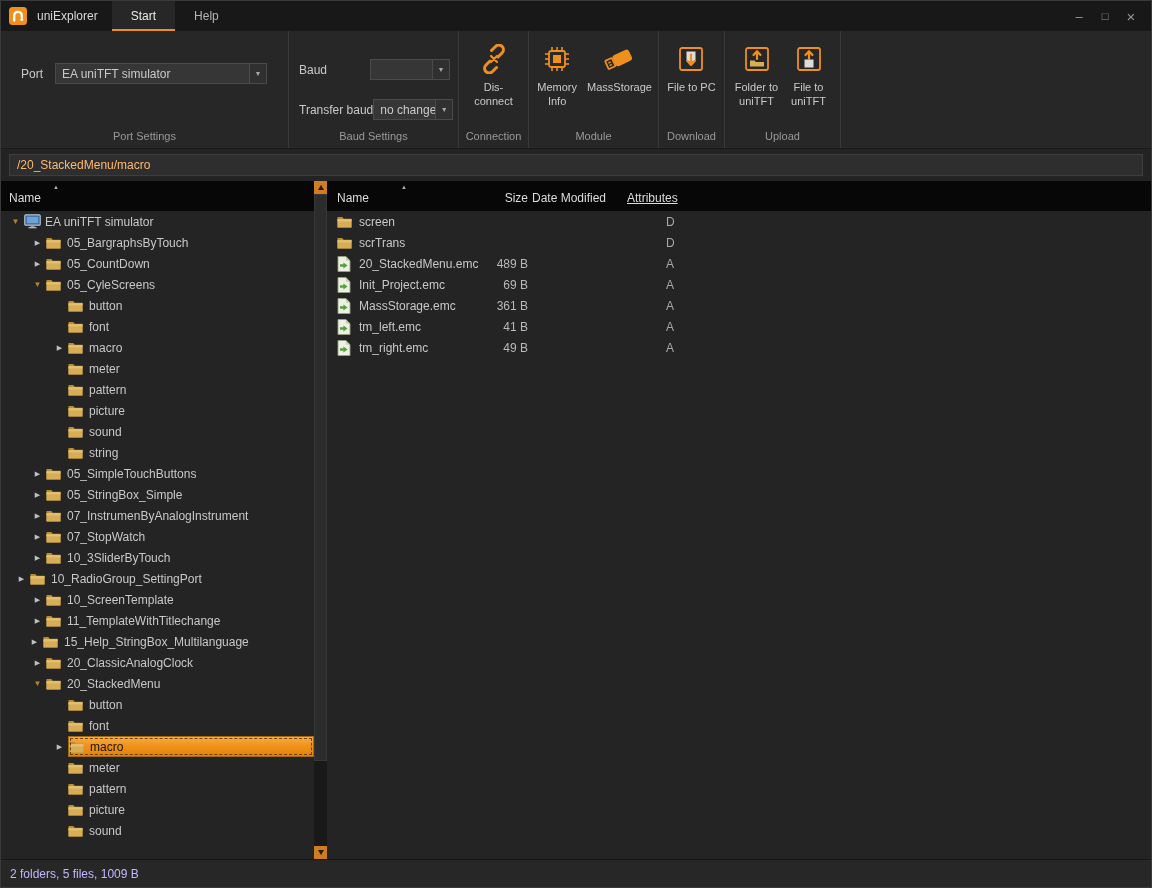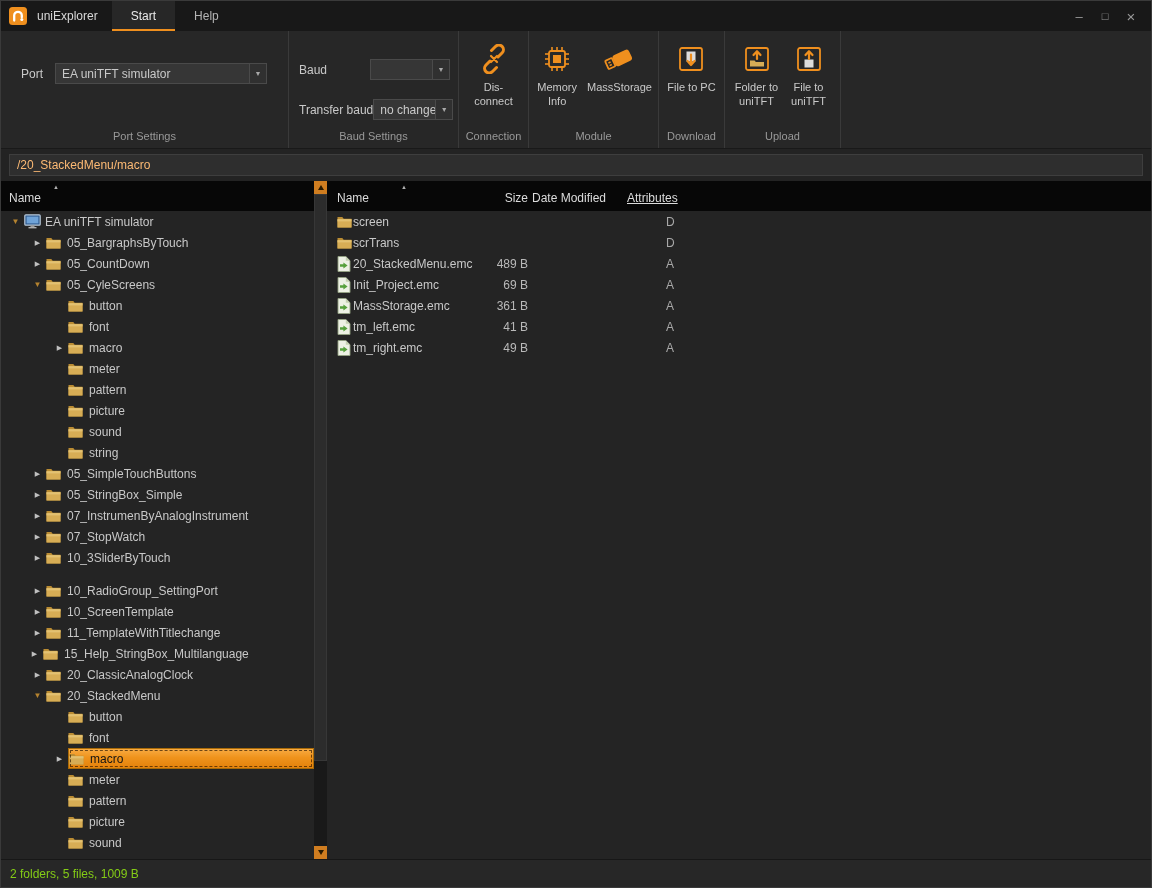--- a/index.html
+++ b/index.html
@@ -58,35 +58,35 @@
   .row-body { flex:1; height:100%; display:flex; align-items:center; min-width:0; }
   .ticon { width:17px; flex:0 0 17px; display:flex; align-items:center; }
   .tlabel { padding-left:4px; }
   .trow.sel .row-body { background:linear-gradient(180deg,#f8ab43 0%,#ef931c 45%,#e5820b 100%); color:#141414; border:1px solid #a86a08; outline:1px dashed rgba(40,20,0,.65); outline-offset:-3px; }
 
   
   #file-rows { flex:1; overflow:hidden; }
   .frow { display:grid; grid-template-columns:201px 97px 1fr; height:21px; align-items:center; }
   .f-namecell { display:flex; align-items:center; padding-left:10px; min-width:0; }
   .f-icon { width:16px; flex:0 0 16px; display:flex; align-items:center; }
-  .f-label { }
+  .f-label { padding-left:6px; }
   .f-size { margin-left:auto; color:#b9b9b9; }
   .f-date { padding-left:4px; }
   .f-attr { padding-left:41px; color:#a8a8a8; }
 
   
   #vscrollbar { width:13px; flex:0 0 13px; background:#191919; display:flex; flex-direction:column; }
   .sb-btn { height:13px; flex:0 0 13px; background:#cf7d20; display:flex; align-items:center; justify-content:center; }
   .sb-tri-up { width:0; height:0; border-left:3.5px solid transparent; border-right:3.5px solid transparent; border-bottom:5px solid #2a1a00; }
   .sb-tri-down { width:0; height:0; border-left:3.5px solid transparent; border-right:3.5px solid transparent; border-top:5px solid #2a1a00; }
   .sb-track { flex:1; position:relative; background:#191919; }
   .sb-thumb { position:absolute; top:0; left:0; right:0; height:87%; background:#2c2c2c; border:1px solid #373737; }
 
   
-  #statusbar { flex:0 0 28px; background:#272727; border-top:1px solid #171717; display:flex; align-items:center; padding:0 9px; color:#84cc16; }
+  #statusbar { flex:0 0 28px; background:#272727; border-top:1px solid #171717; display:flex; align-items:center; padding:0 9px; color:#c4b5fd; }
 </style>
 </head>
 <body>
 
 <div id="window">
 
   <div id="titlebar">
     <div id="logo-area">
       <span style="display:flex;">
         <svg width="18" height="18" viewBox="0 0 18 18">
@@ -478,21 +478,21 @@
               <span class="ticon">
                 <svg width="15" height="13" viewBox="0 0 15 13">
                   <path d="M.5 2 h4.8 l1.4 1.8 H14.5 V12.5 H.5 Z" fill="#ba8c33"></path>
                   <rect x=".5" y="4.2" width="14" height="8.3" fill="#d7ad55"></rect>
                   <rect x=".5" y="4.2" width="14" height="2.2" fill="#e3c172"></rect>
                 </svg>
               </span>
               <span class="tlabel">10_3SliderByTouch</span>
             </span>
           </div>
-          <div class="trow" style="padding-left: 28px; margin-top: 12px;">
+          <div class="trow" style="padding-left: 12px;">
             <span class="exp">▶</span>
             <span class="row-body">
               <span class="ticon">
                 <svg width="15" height="13" viewBox="0 0 15 13">
                   <path d="M.5 2 h4.8 l1.4 1.8 H14.5 V12.5 H.5 Z" fill="#ba8c33"></path>
                   <rect x=".5" y="4.2" width="14" height="8.3" fill="#d7ad55"></rect>
                   <rect x=".5" y="4.2" width="14" height="2.2" fill="#e3c172"></rect>
                 </svg>
               </span>
               <span class="tlabel">10_RadioGroup_SettingPort</span>

